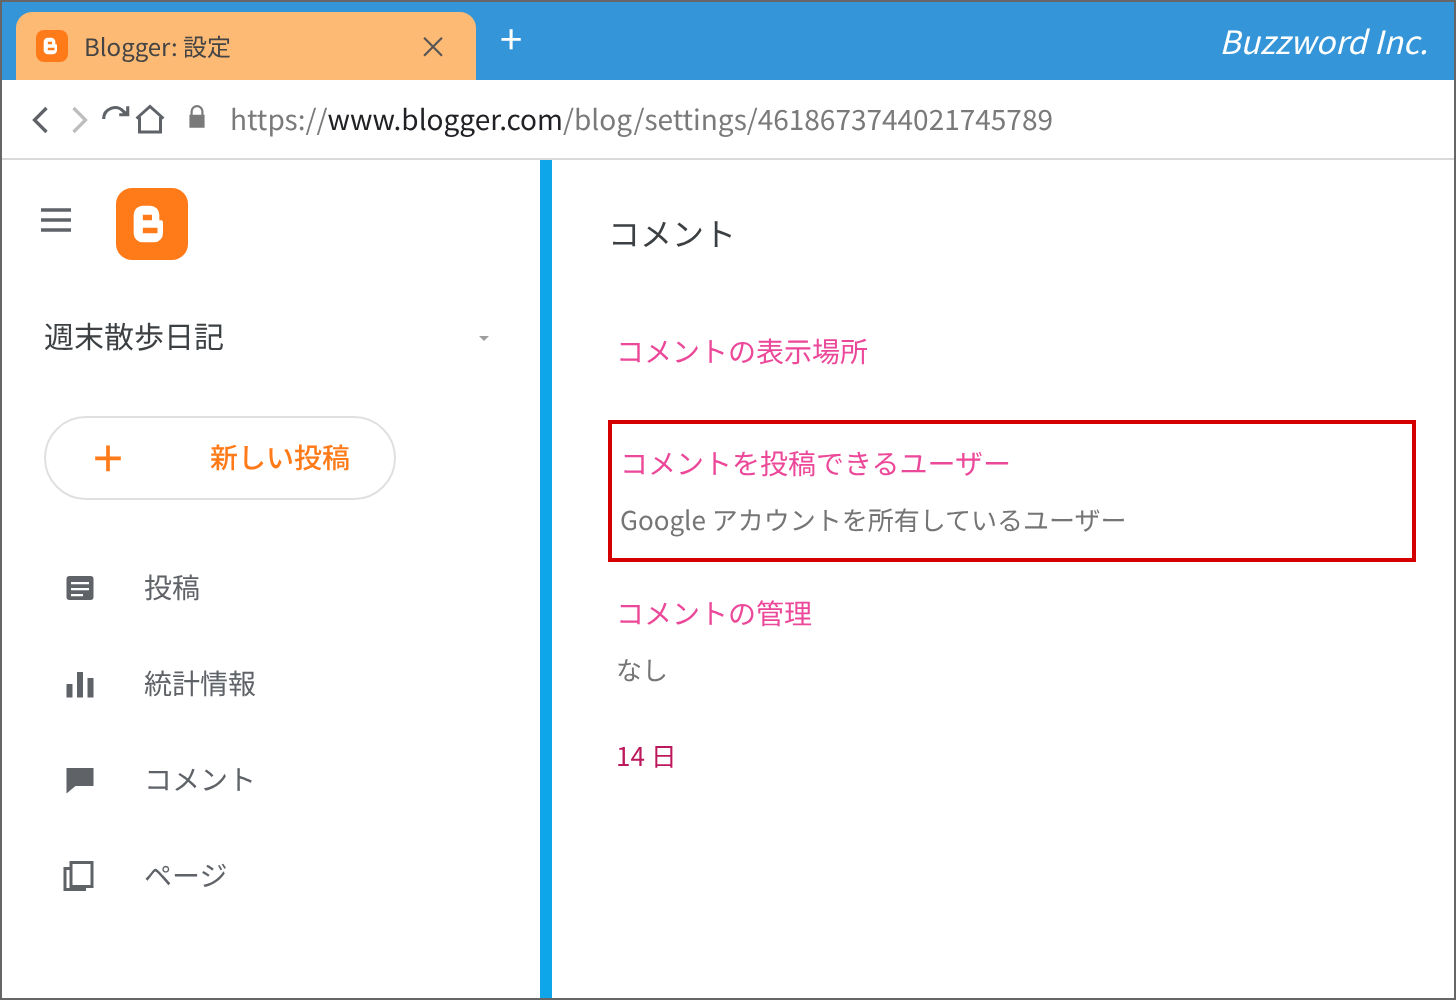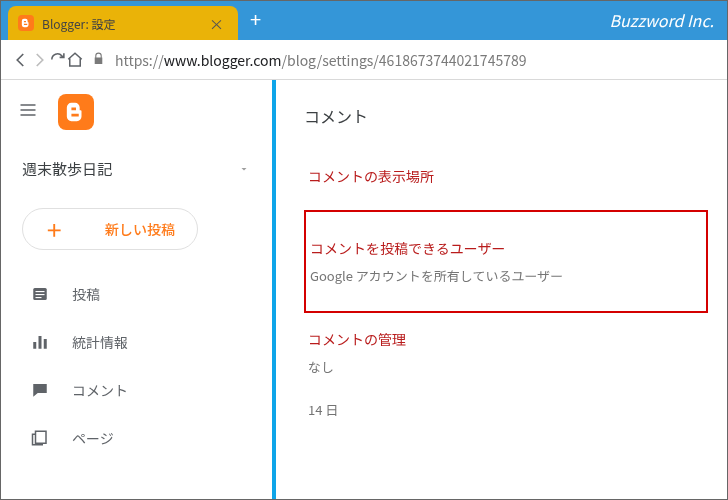--- a/index.html
+++ b/index.html
@@ -1,60 +1,60 @@
 <!DOCTYPE html>
 <html><head>
 <meta charset="utf-8">
 <style>
 * { margin: 0; padding: 0; box-sizing: border-box; font-family: "Noto Sans JP", "Hiragino Kaku Gothic ProN", "Meiryo", Arial, sans-serif; }
 body { width: 728px; height: 500px; overflow: hidden; background: #fff; position: relative; }
 
 .titlebar { height: 40px; background: #3496d8; display: flex; align-items: flex-end; position: relative; }
-.tab { background: #eab308; height: 34px; margin-left: 8px; border-radius: 8px 8px 0 0; display: flex; align-items: center; padding: 0 10px; gap: 8px; min-width: 230px; position: relative; }
+.tab { background: #fdba74; height: 34px; margin-left: 8px; border-radius: 8px 8px 0 0; display: flex; align-items: center; padding: 0 10px; gap: 8px; min-width: 230px; position: relative; }
 .tab-favicon { width: 16px; height: 16px; background: #ff7b1a; border-radius: 4px; display: flex; align-items: center; justify-content: center; }
 .tab-title { font-size: 12px; color: #444; flex: 1; }
 .tab-close { font-size: 15px; color: #555; cursor: pointer; padding: 2px 4px; }
 .new-tab { color: #fff; font-size: 20px; padding: 0 12px; align-self: center; margin-bottom: 4px; cursor: pointer; }
 .brand { position: absolute; right: 14px; top: 8px; color: #fff; font-weight: normal; font-style: italic; font-size: 16px; }
 
 .addrbar { height: 40px; border-bottom: 1px solid #d9d9d9; display: flex; align-items: center; padding: 16px 12px; }
 .nav-icon { width: 18px; height: 18px; color: #5f6368; display: flex; align-items: center; justify-content: center; cursor: pointer; }
 .nav-icon.disabled { color: #bdbdbd; cursor: default; }
 .url-line { display: flex; align-items: center; gap: 10px; margin-left: 8px; }
 .lock { color: #7a7a7a; font-size: 13px; }
 .url { font-size: 14px; color: #7a7a7a; }
 .url .host { color: #202124; }
 
 .app { display: flex; height: calc(500px - 80px); }
-.sidebar { width: 276px; border-right: 4px solid #0ea5e9; display: flex; flex-direction: column; }
+.sidebar { width: 276px; border-right: 6px solid #0ea5e9; display: flex; flex-direction: column; }
 .app-header { height: 64px; display: flex; align-items: center; padding: 0 18px; gap: 20px; }
 .menu-btn { cursor: pointer; color: #5f6368; }
 .logo { width: 36px; height: 36px; background: #ff7b1a; border-radius: 8px; display: flex; align-items: center; justify-content: center; }
 
 .blog-select { height: 48px; display: flex; align-items: center; justify-content: space-between; padding: 0 22px; cursor: pointer; }
 .blog-name { font-size: 15px; color: #3c4043; }
 .dropdown-arrow { color: #9e9e9e; }
 
 .new-post-wrap { padding: 16px 22px 20px; }
 .new-post { border: 1px solid #e0e0e0; border-radius: 22px; padding: 10px 22px; display: inline-flex; align-items: center; gap: 10px; cursor: pointer; background: #fff; }
 .plus { color: #ff7b1a; font-size: 18px; font-weight: bold; line-height: 1; }
 .new-post-label { color: #ff7b1a; font-size: 14px; font-weight: 500; margin-left: 32px; }
 
 .nav-list { display: flex; flex-direction: column; }
 .nav-item { display: flex; align-items: center; gap: 22px; padding: 14px 30px; cursor: pointer; color: #5f6368; font-size: 14px; }
 .nav-item .icon { width: 20px; display: flex; justify-content: center; }
 
 .main { flex: 1; padding: 24px 20px 0 28px; overflow: hidden; }
 .section-title { font-size: 16px; color: #3c4043; margin-bottom: 26px; }
 .setting { padding: 12px 4px; cursor: pointer; }
-.setting-label { font-size: 14px; color: #b91c1c; margin-bottom: 8px; }
+.setting-label { font-size: 14px; color: #ec4899; margin-bottom: 8px; }
 .setting-value { font-size: 13px; color: #757575; }
-.highlight { border: 2px solid #d40000; padding: 26px 4px; margin: 4px 0; }
+.highlight { border: 2px solid #d40000; padding: 10px 4px; margin: 4px 0; }
 .faded .setting-label { color: #9e9e9e; }
-.faded .setting-value { color: #737373; }
+.faded .setting-value { color: #be185d; }
 
 .border-frame { position: absolute; inset: 0; border: 1px solid #666; pointer-events: none; }
 </style>
 </head>
 <body>
 
 <div class="titlebar">
   <div class="tab">
     <span class="tab-favicon">
       <svg width="10" height="10" viewBox="0 0 24 24" fill="#fff">

